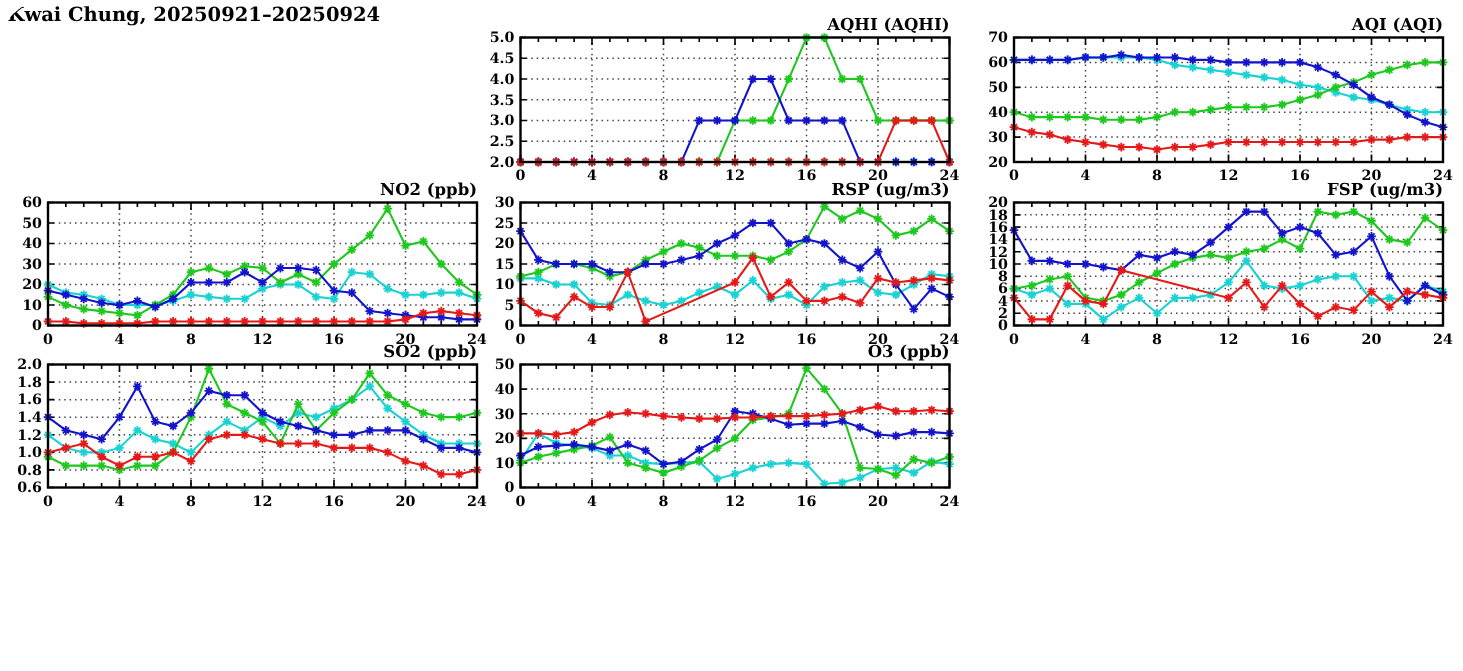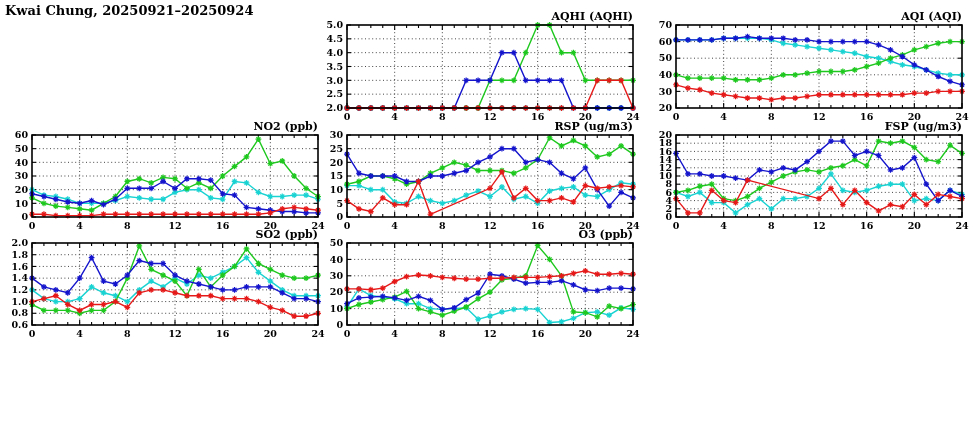--- a/index.html
+++ b/index.html
@@ -1,17 +1,17 @@
 <!DOCTYPE html>
 <html><head>
 <meta charset="utf-8">
 <style>
   html,body{margin:0;padding:0;background:#ffffff;}
   #screen{position:relative;width:975px;height:447px;background:#ffffff;overflow:hidden;
-          font-family:"DejaVu Serif", serif;}
+          font-family:"DejaVu Serif", serif;border-radius:31px;}
   #page-title{position:absolute;left:5px;top:3px;font-size:13px;font-weight:bold;color:#000;
               letter-spacing:0px;white-space:nowrap;}
   .chart-svg{position:absolute;}
   svg text{font-family:"DejaVu Serif", serif;font-weight:bold;fill:#000;}
 </style>
 </head>
 <body>
 
 <div id="screen">
   <div id="page-title">Kwai Chung, 20250921–20250924</div>

